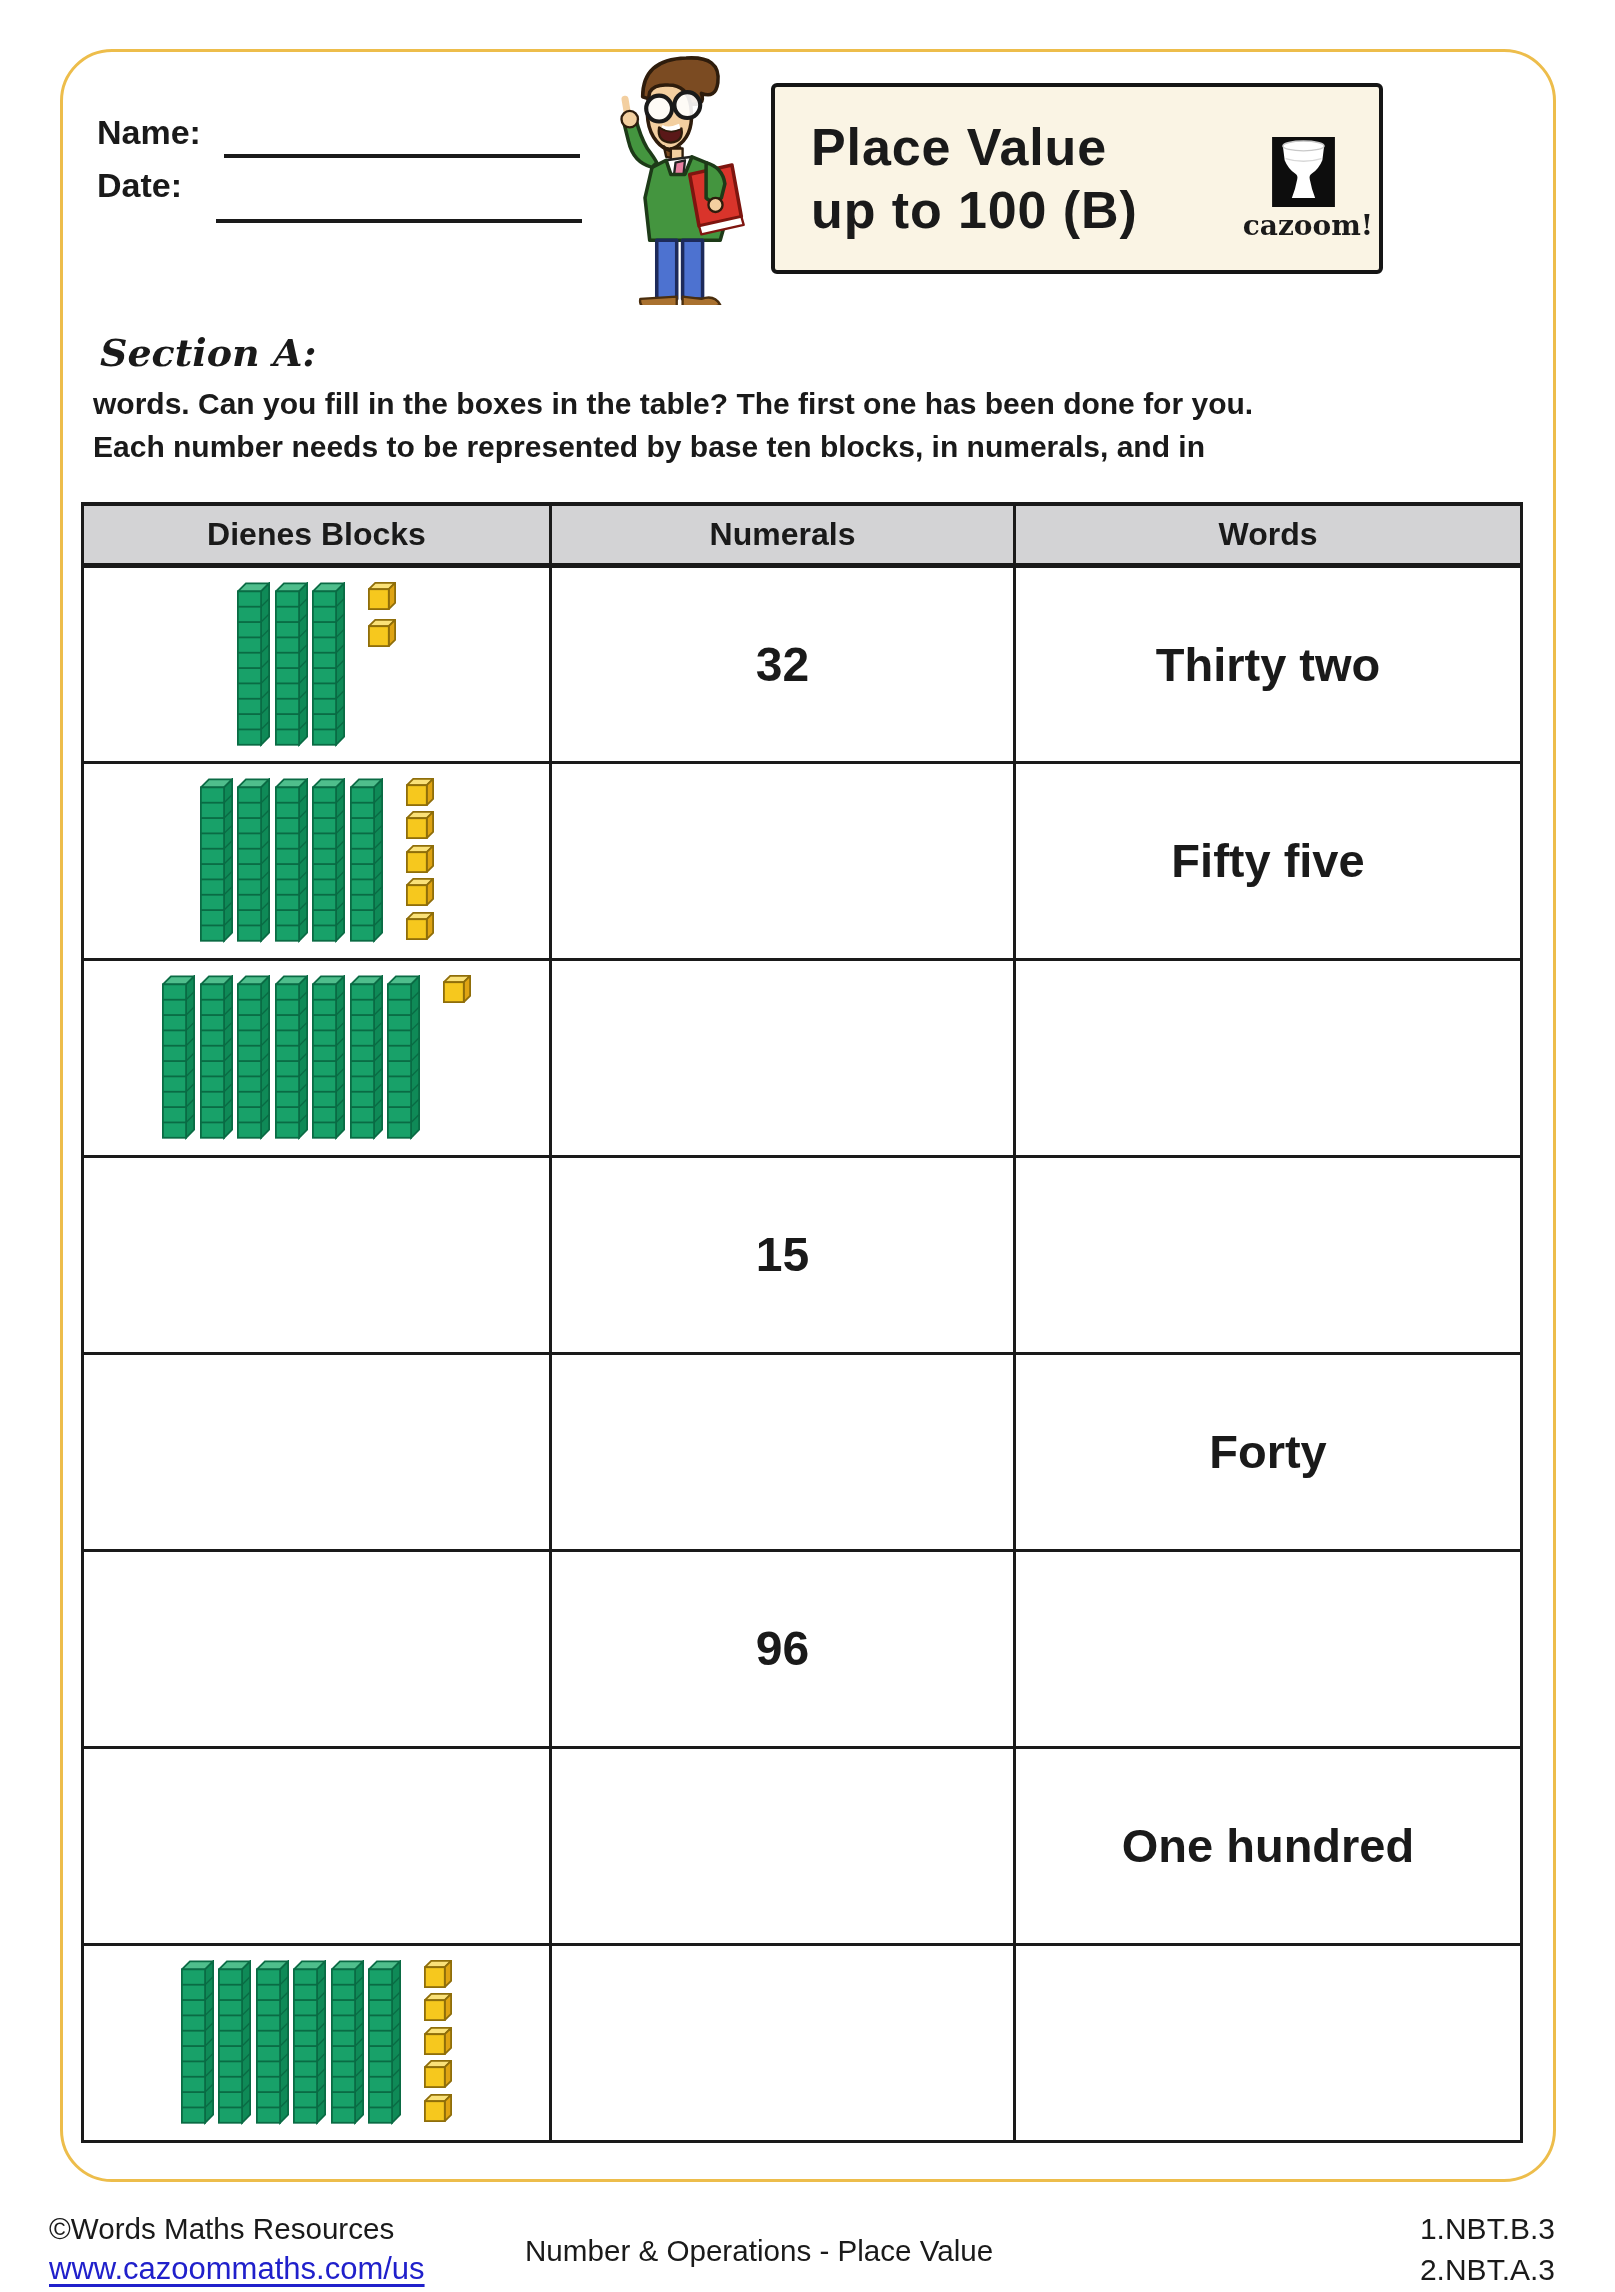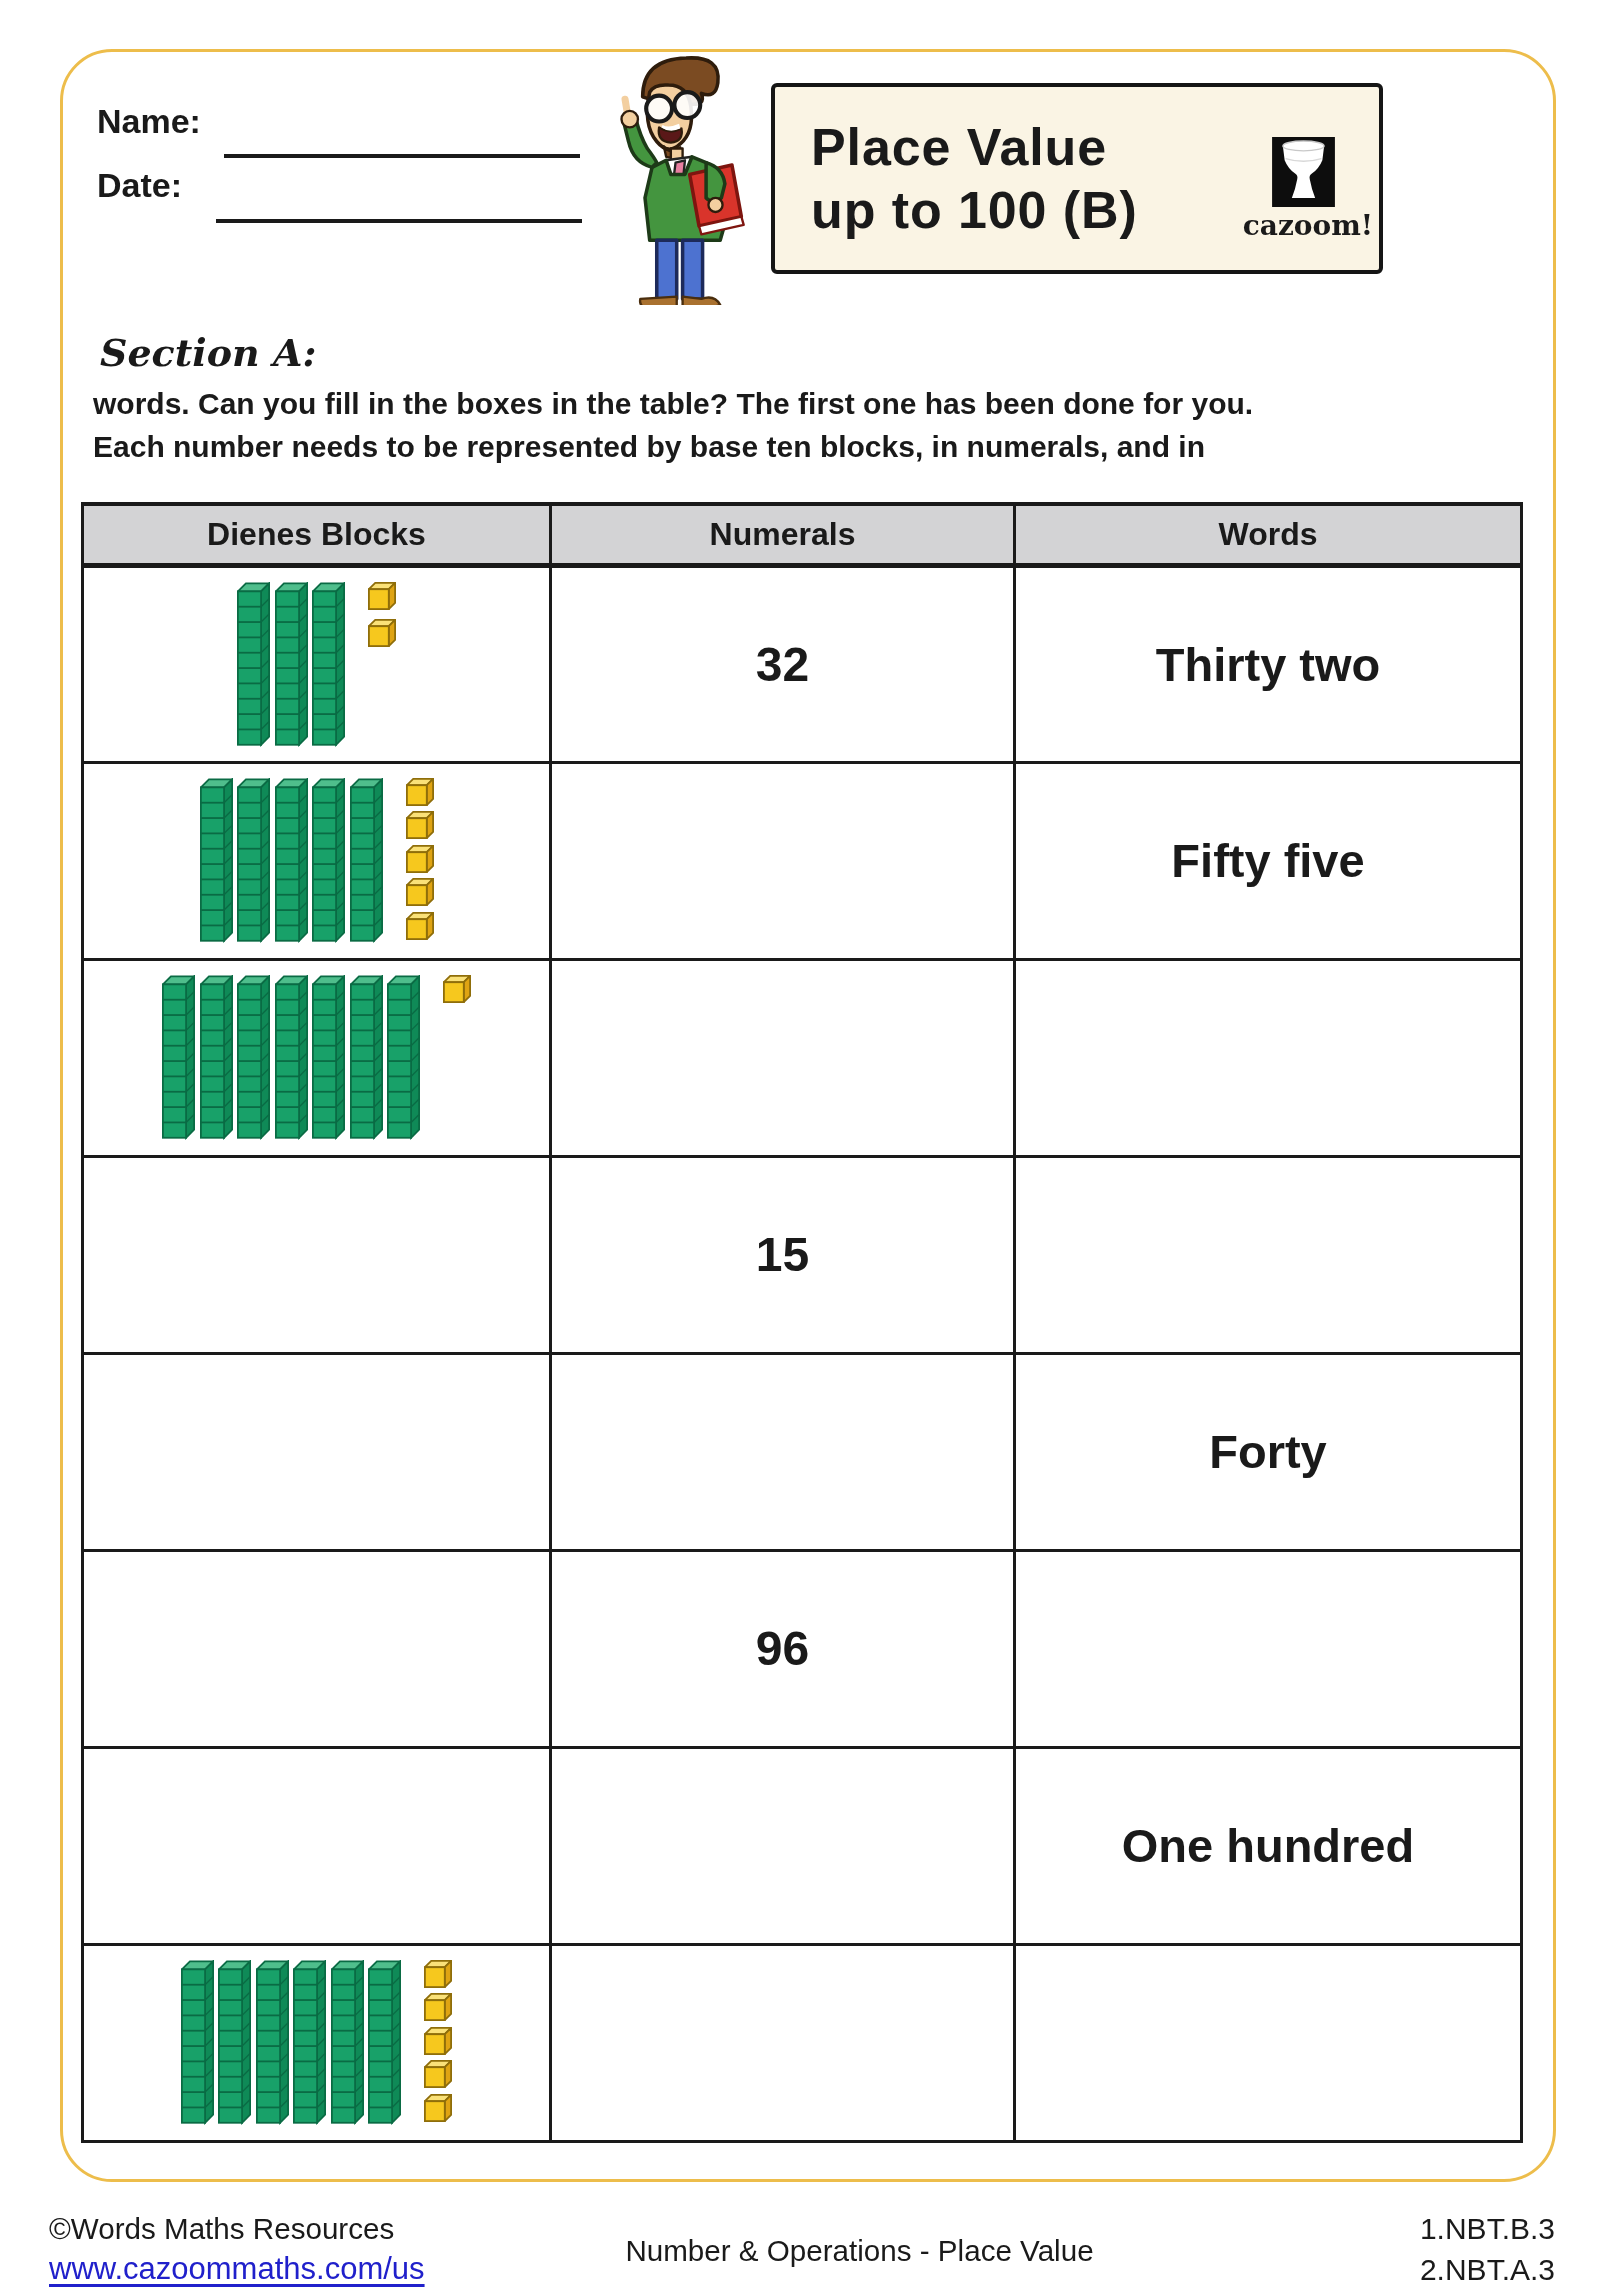--- a/index.html
+++ b/index.html
@@ -4,21 +4,21 @@
 <style>
   * { margin:0; padding:0; box-sizing:border-box; }
   body { background:#ffffff; font-family:"Liberation Sans", sans-serif; color:#1a1a1a; }
   .page { position:relative; width:1616px; height:2293px; background:#ffffff; overflow:hidden; }
 
   .card { position:absolute; left:60px; top:49px; width:1496px; height:2133px;
           border:3.6px solid #EDBD4B; border-radius:52px; background:#ffffff; }
 
   
   .field-label { position:absolute; font-size:34px; font-weight:bold; }
-  .name-label { left:97px; top:102px; }
+  .name-label { left:97px; top:113px; }
   .date-label { left:97px; top:166px; }
   .field-line { position:absolute; height:3.6px; background:#1a1a1a; }
   .name-line { left:224px; top:154px; width:356px; }
   .date-line { left:216px; top:219px; width:366px; }
 
   
   .teacher { position:absolute; left:598px; top:52px; }
 
   
   .title-box { position:absolute; left:771px; top:83px; width:612px; height:191px;
@@ -46,21 +46,21 @@
   .numeral { font-size:48px; font-weight:bold; }
   .words { font-size:47px; font-weight:bold; }
   .blocks-group { display:flex; justify-content:center; align-items:flex-start; }
   .rods { display:flex; gap:4.5px; }
   .cube-stack { display:flex; flex-direction:column; margin-left:23px; }
 
   
   .footer-left { position:absolute; left:49px; top:2212px; font-size:29.6px; }
   .footer-link { display:inline-block; margin-top:5.4px; color:#2020CB; font-size:31px;
                  text-decoration:underline; text-decoration-thickness:2.7px; text-underline-offset:5.4px; }
-  .footer-center { position:absolute; left:537px; top:2234px; width:645px; text-align:center; font-size:29.6px; }
+  .footer-center { position:absolute; left:525px; top:2234px; width:645px; text-align:left; font-size:29.6px; }
   .footer-right { position:absolute; right:61px; top:2209px; text-align:right; font-size:30px; line-height:1.35; }
 </style>
 </head>
 <body>
 
 <div class="page">
   <div class="card"></div>
 
   <div class="field-label name-label">Name:</div>
   <div class="field-line name-line"></div>

